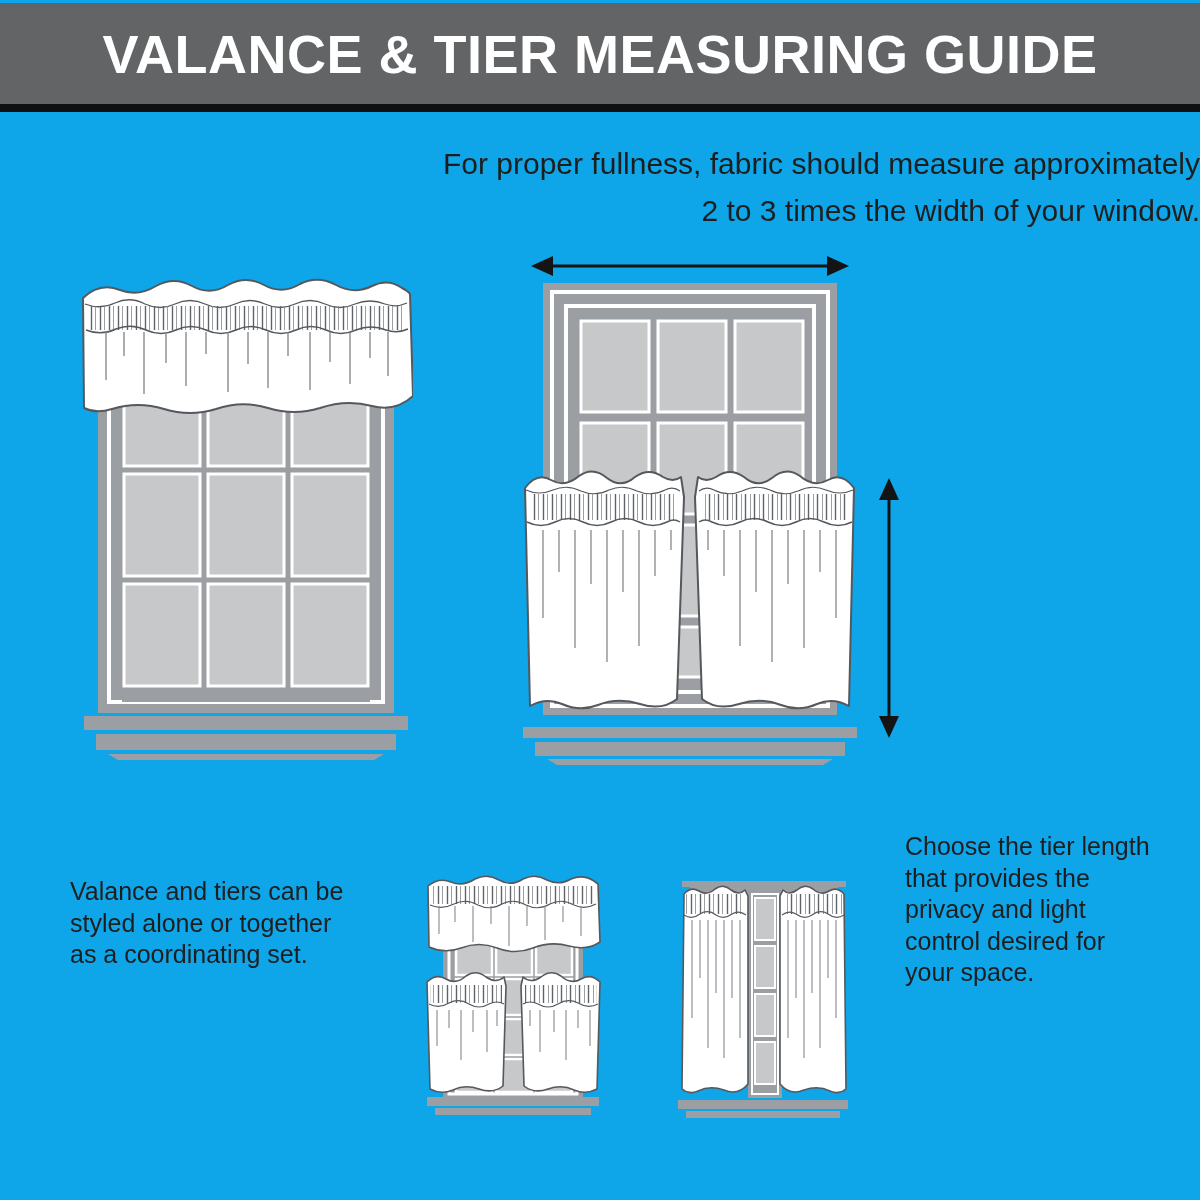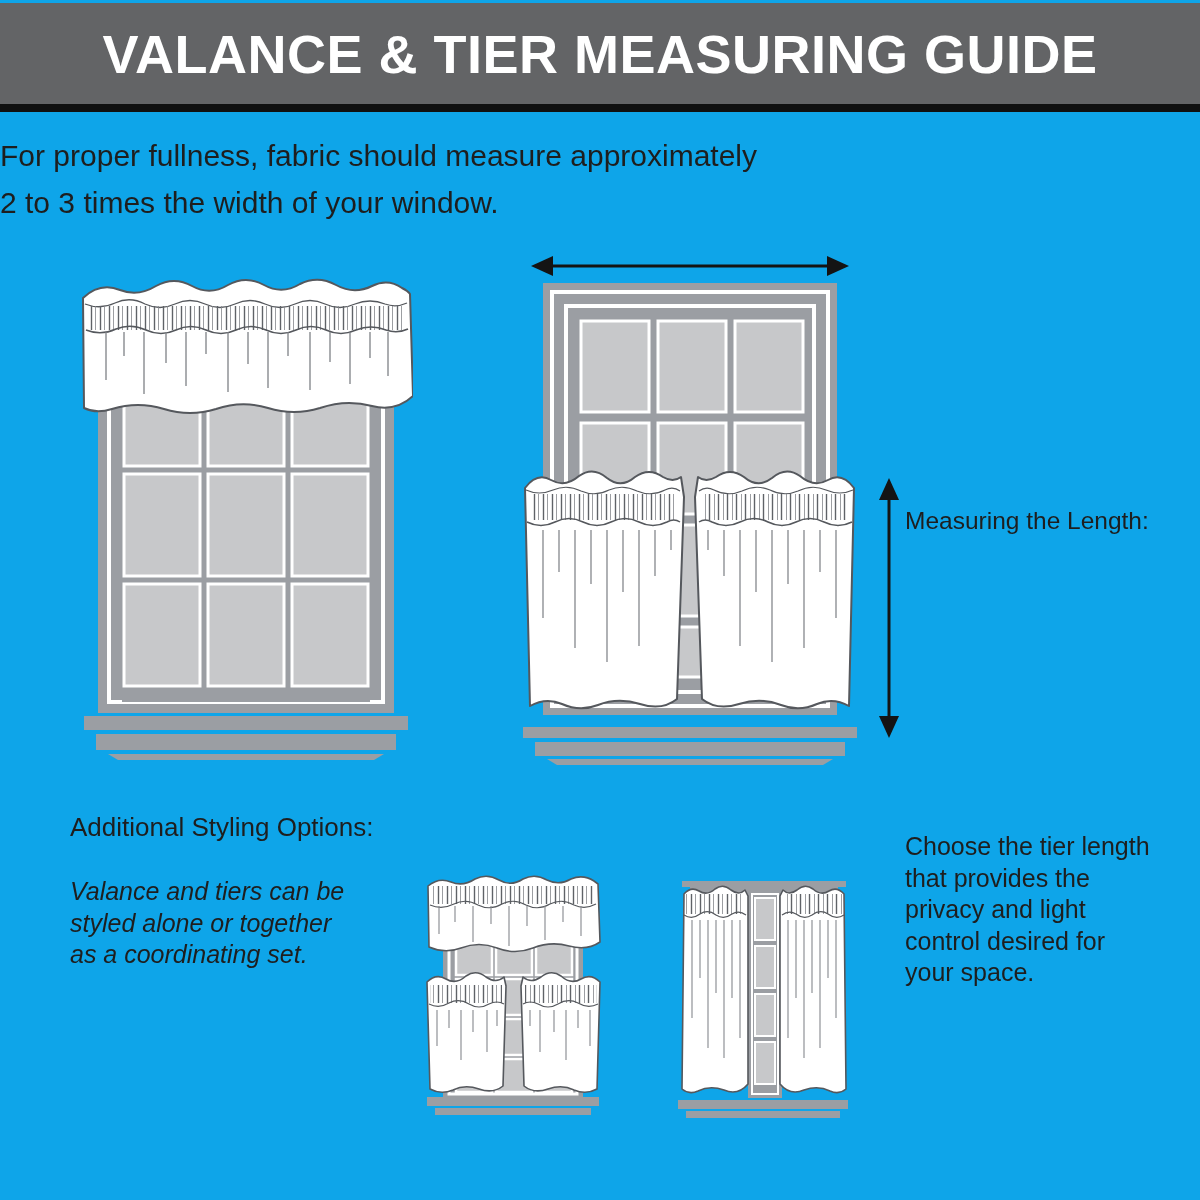--- a/index.html
+++ b/index.html
@@ -10,29 +10,29 @@
   .banner{
     position:absolute;left:0;top:3px;width:1200px;height:101px;background:#636466;
     display:flex;align-items:center;justify-content:center;
   }
   .banner-title{
     color:#ffffff;font-size:54px;font-weight:bold;letter-spacing:.5px;margin:0;
     white-space:nowrap;
   }
   .divider{position:absolute;left:0;top:104px;width:1200px;height:8px;background:#101010;}
   .intro{
-    position:absolute;left:0;top:132px;width:1200px;text-align:left;
+    position:absolute;left:0;top:140px;width:1200px;text-align:right;
     font-size:30px;line-height:47px;white-space:pre-line;
   }
   .abs{position:absolute;}
   .txt{white-space:pre-line;}
   .measuring{left:905px;top:505px;width:290px;font-size:24.5px;line-height:32px;}
   .measuring .head{margin:0 0 27px 0;font-weight:normal;font-size:24.5px;}
   .styling-head{left:70px;top:812px;font-size:26px;}
-  .styling-left{left:70px;top:876px;width:330px;font-size:25px;line-height:31.5px;font-style:italic;}
+  .styling-left{left:70px;top:876px;width:330px;font-size:25px;line-height:31.5px;}
   .styling-right{left:905px;top:831px;width:280px;font-size:25px;line-height:31.5px;}
   svg{display:block;}
 </style>
 </head>
 <body>
 
 <div class="page">
 
   <svg width="0" height="0" style="position:absolute" aria-hidden="true">
     <defs>
@@ -157,24 +157,22 @@
     </g>
   </svg>
 
   <svg class="abs" style="left:872px;top:474px" width="34" height="268" viewBox="0 0 34 268">
     <line x1="17" y1="20" x2="17" y2="248" stroke="#141414" stroke-width="3"></line>
     <polygon points="17,4 7,26 27,26" fill="#141414"></polygon>
     <polygon points="17,264 7,242 27,242" fill="#141414"></polygon>
   </svg>
 
   <div class="abs measuring">
-    <p class="head">Measuring the Length:</p>
   </div>
 
-  <div class="abs styling-head">Additional Styling Options:</div>
   <div class="abs styling-left txt">Valance and tiers can be
 styled alone or together
 as a coordinating set.</div>
   <div class="abs styling-right txt">Choose the tier length
 that provides the
 privacy and light
 control desired for
 your space.</div>
 
   <svg class="abs" style="left:425px;top:870px" width="178" height="245" viewBox="0 0 178 245">

